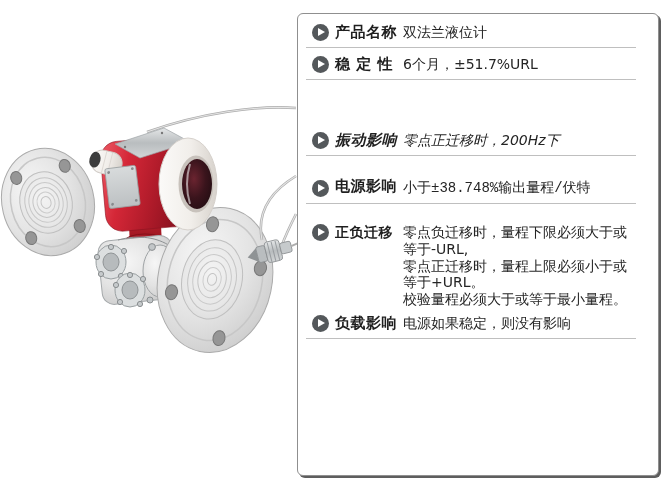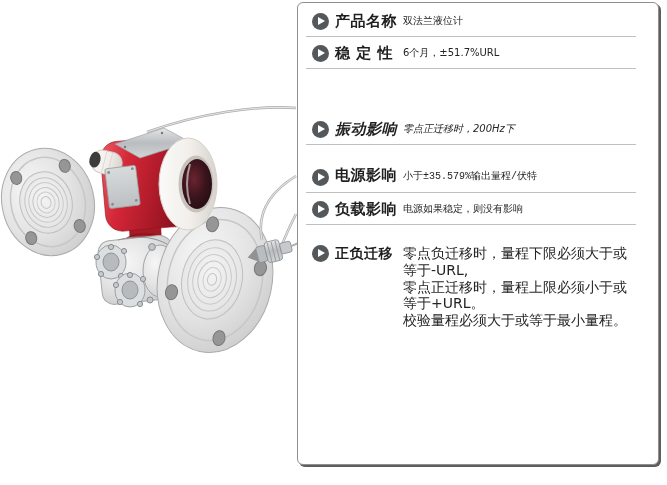--- a/index.html
+++ b/index.html
@@ -3,21 +3,21 @@
 <meta charset="utf-8">
 <style>
   html,body{margin:0;padding:0;background:#fff;}
   .stage{
     position:relative;width:667px;height:485px;background:#ffffff;overflow:hidden;
     font-family:"DejaVu Sans","Liberation Sans",sans-serif;color:#222;
   }
   .product-svg{position:absolute;left:0;top:0;}
   
   .spec-panel{
-    position:absolute;left:297px;top:2px;width:362px;height:463px;
+    position:absolute;left:297px;top:13px;width:362px;height:463px;
     box-sizing:border-box;background:#fff;
     border:1px solid #8f8f8f;border-radius:6px;
     box-shadow:2px 2px 0 #5e5e5e;
     padding-top:2px;
   }
   .spec-row{margin:0;}
   .row-head{
     display:flex;align-items:center;
     margin:0 22px 0 8px;
     padding:7px 0 6px 6px;
@@ -31,21 +31,21 @@
   }
   .play-icon::after{
     content:"";position:absolute;left:6px;top:4px;width:0;height:0;
     border-left:7px solid #fff;
     border-top:4.5px solid transparent;border-bottom:4.5px solid transparent;
   }
   .row-label{
     flex:0 0 68px;width:68px;font-weight:bold;font-size:15px;color:#1f1f1f;
     white-space:pre;letter-spacing:0.5px;
   }
-  .row-value{font-size:10px;color:#242424;white-space:pre;}
+  .row-value{font-size:14px;color:#242424;white-space:pre;}
   .row-cont{
     margin:0 22px 0 8px;padding:5px 0 0 97px;line-height:18px;
   }
   .spec-row.small .row-head{line-height:17px;padding-top:7px;}
   .spec-row.small .row-label{font-size:14px;}
   .spec-row.small .row-value{font-size:14px;}
   .spec-row.small .row-cont{padding-top:0;line-height:15.5px;}
 </style>
 </head>
 <body>
@@ -223,36 +223,36 @@
     <div class="row-head">
       <span class="play-icon"></span>
       <span class="row-label">振动影响</span>
       <span class="row-value">零点正迁移时，200Hz下</span>
     </div>
         </div>
         <div class="spec-row" style="margin-top: 16px; font-family: Liberation Mono, monospace;">
     <div class="row-head">
       <span class="play-icon"></span>
       <span class="row-label">电源影响</span>
-      <span class="row-value">小于±35.579%输出量程/伏特</span>
-    </div>
-  </div>
-        <div class="spec-row">
-    <div class="row-head">
-      <span class="play-icon"></span>
-      <span class="row-label">负载影响</span>
-      <span class="row-value">电源如果稳定，则没有影响</span>
+      <span class="row-value">小于±38.748%输出量程/伏特</span>
     </div>
   </div>
         <div class="spec-row no-sep small" style="margin-top: 13px;">
     <div class="row-head">
       <span class="play-icon"></span>
       <span class="row-label">正负迁移</span>
       <span class="row-value">零点负迁移时，量程下限必须大于或</span>
     </div>
   <div class="row-cont"><span class="row-value">等于-URL,</span></div>
           <div class="row-cont"><span class="row-value">零点正迁移时，量程上限必须小于或</span></div>
           <div class="row-cont"><span class="row-value">等于+URL。</span></div>
           <div class="row-cont"><span class="row-value">校验量程必须大于或等于最小量程。</span></div>
         </div>
+        <div class="spec-row">
+    <div class="row-head">
+      <span class="play-icon"></span>
+      <span class="row-label">负载影响</span>
+      <span class="row-value">电源如果稳定，则没有影响</span>
+    </div>
+  </div>
       </div>
   </div>
 </div>
 
 </body></html>

